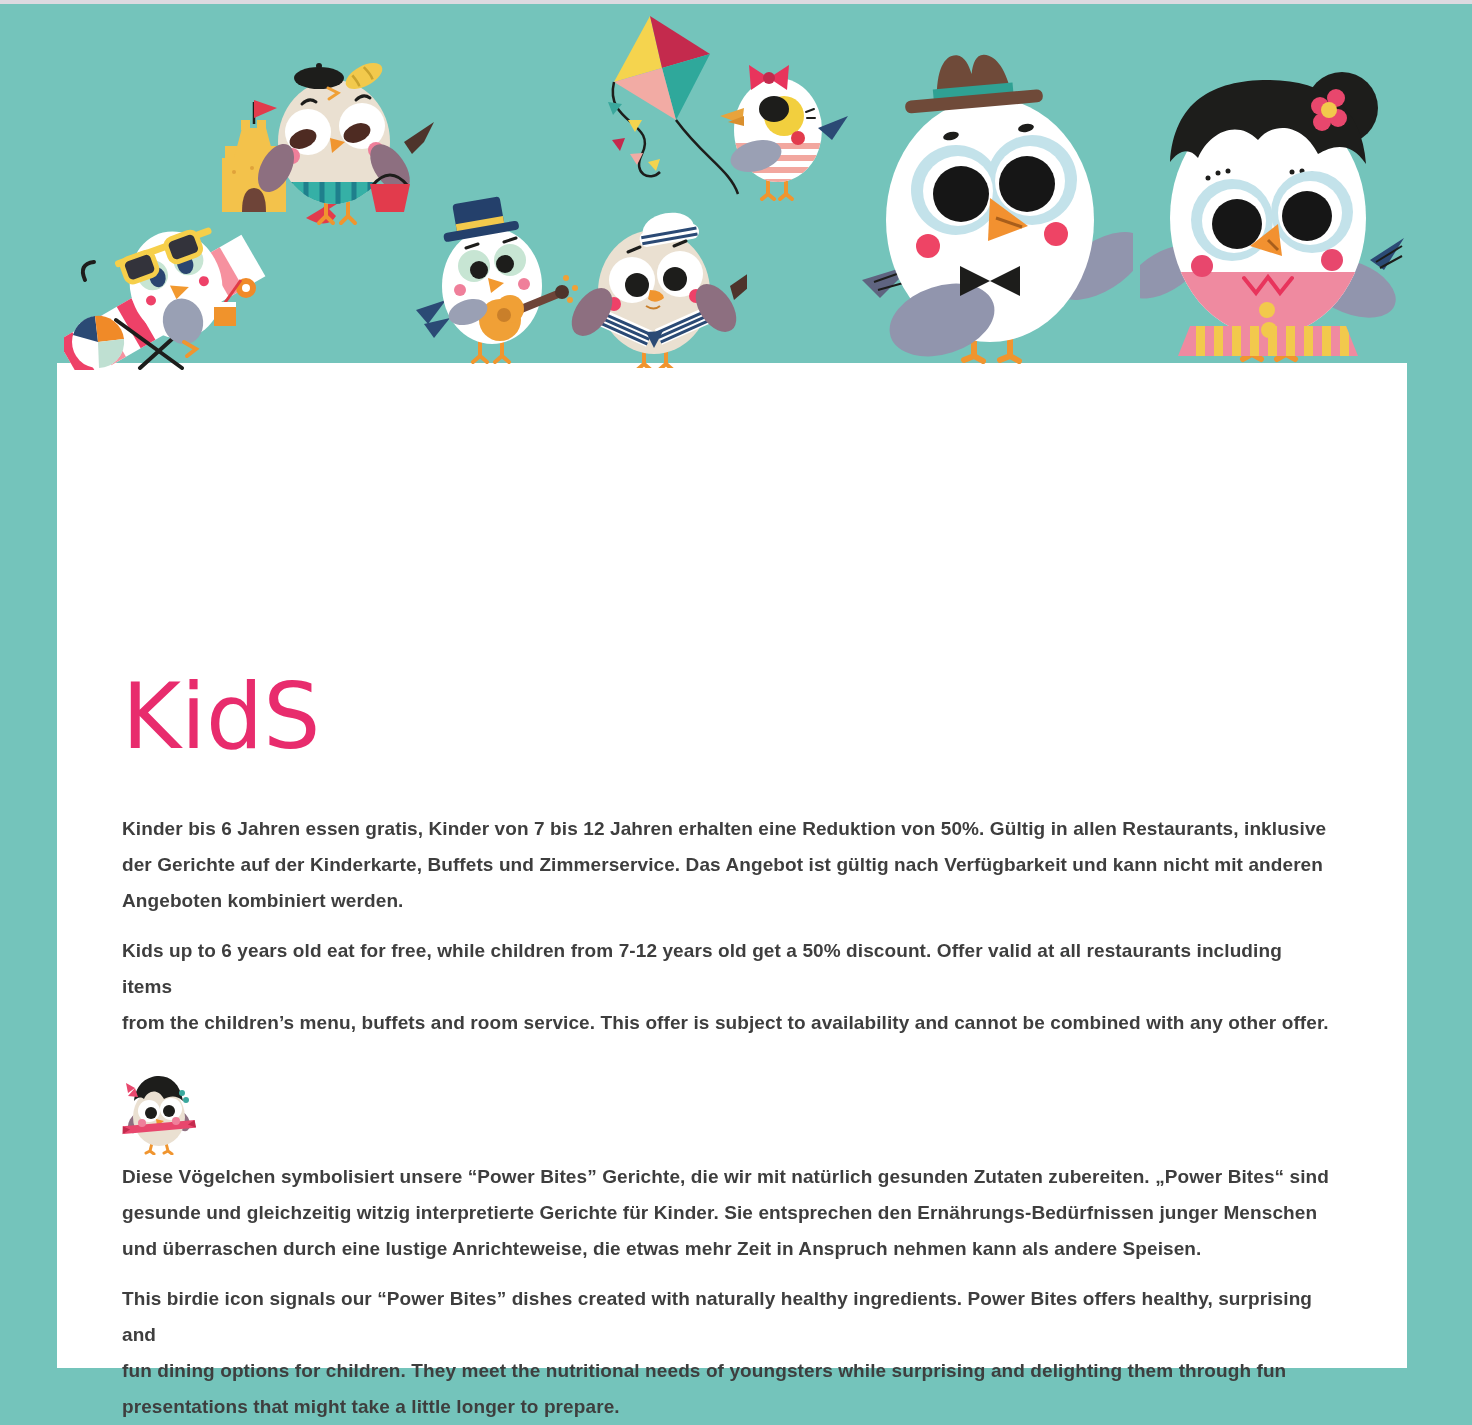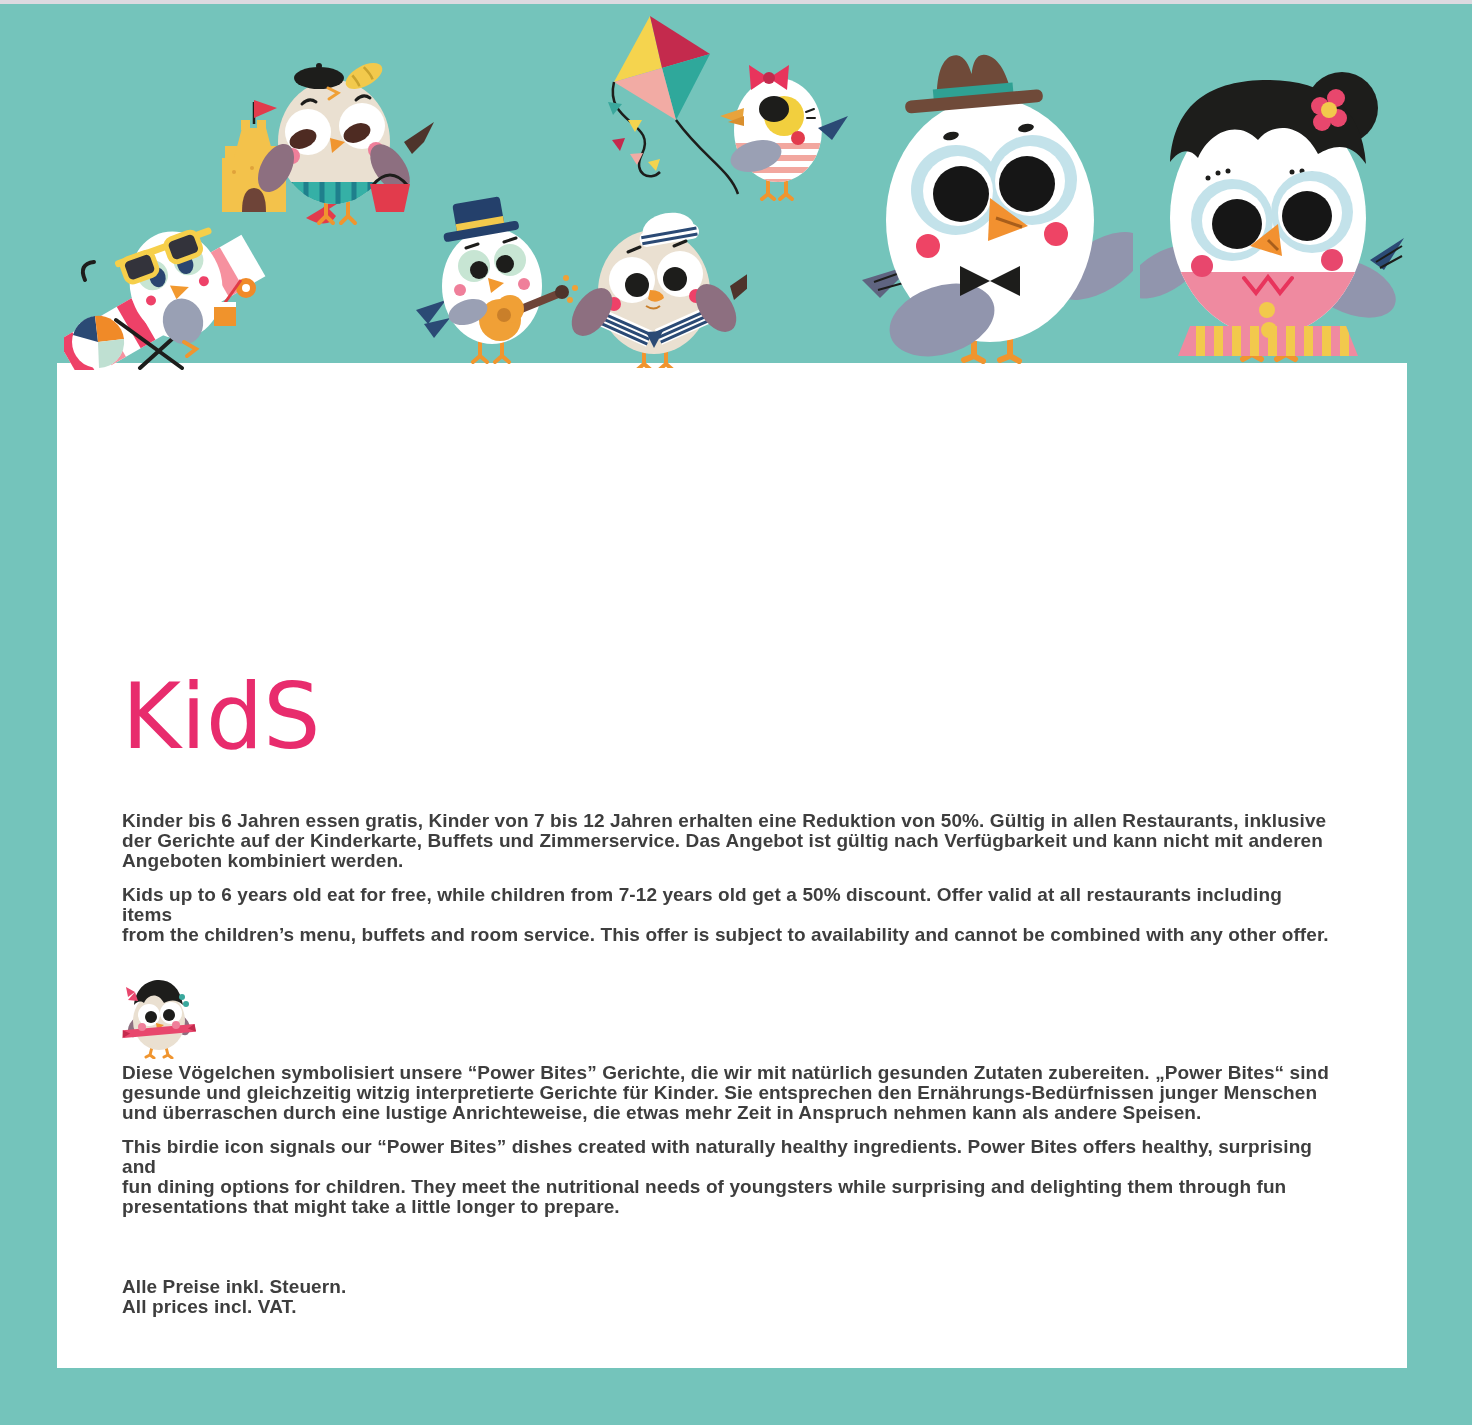--- a/index.html
+++ b/index.html
@@ -1,21 +1,21 @@
 <!DOCTYPE html>
 <html><head>
 <meta charset="utf-8">
 <style>
   html,body{margin:0;padding:0;}
   .page{position:relative;width:1472px;height:1425px;background:#74c4bb;overflow:hidden;font-family:"Liberation Sans",sans-serif;}
   .top-strip{position:absolute;left:0;top:0;width:100%;height:4px;background:#dcdae0;}
   .panel{position:absolute;left:57px;top:363px;width:1350px;height:1005px;background:#ffffff;}
   .content{padding:0 70px 0 65px;}
   .title{margin:306px 0 0 0;font-family:"DejaVu Sans",sans-serif;font-weight:400;font-size:90px;line-height:96px;color:#e82c6d;letter-spacing:0px;}
-  .para{margin:0;font-weight:700;font-size:19px;line-height:20px;color:#3e3e3e;white-space:pre-line;letter-spacing:0.1px;}
+  .para{margin:0;font-weight:700;font-size:19px;line-height:36px;color:#3e3e3e;white-space:pre-line;letter-spacing:0.1px;}
   .p-de1{margin-top:46px;}
   .p-en1{margin-top:14px;}
   .birdie-wrap{margin-top:30px;height:84px;}
   .p-de2{margin-top:4px;}
   .p-en2{margin-top:14px;}
   .footer{margin-top:60px;}
   .header-illustrations{position:absolute;left:0;top:0;width:1472px;height:380px;}
   .header-illustrations svg{position:absolute;}
   .b1{left:64px;top:190px;}
   .b2{left:222px;top:46px;}

